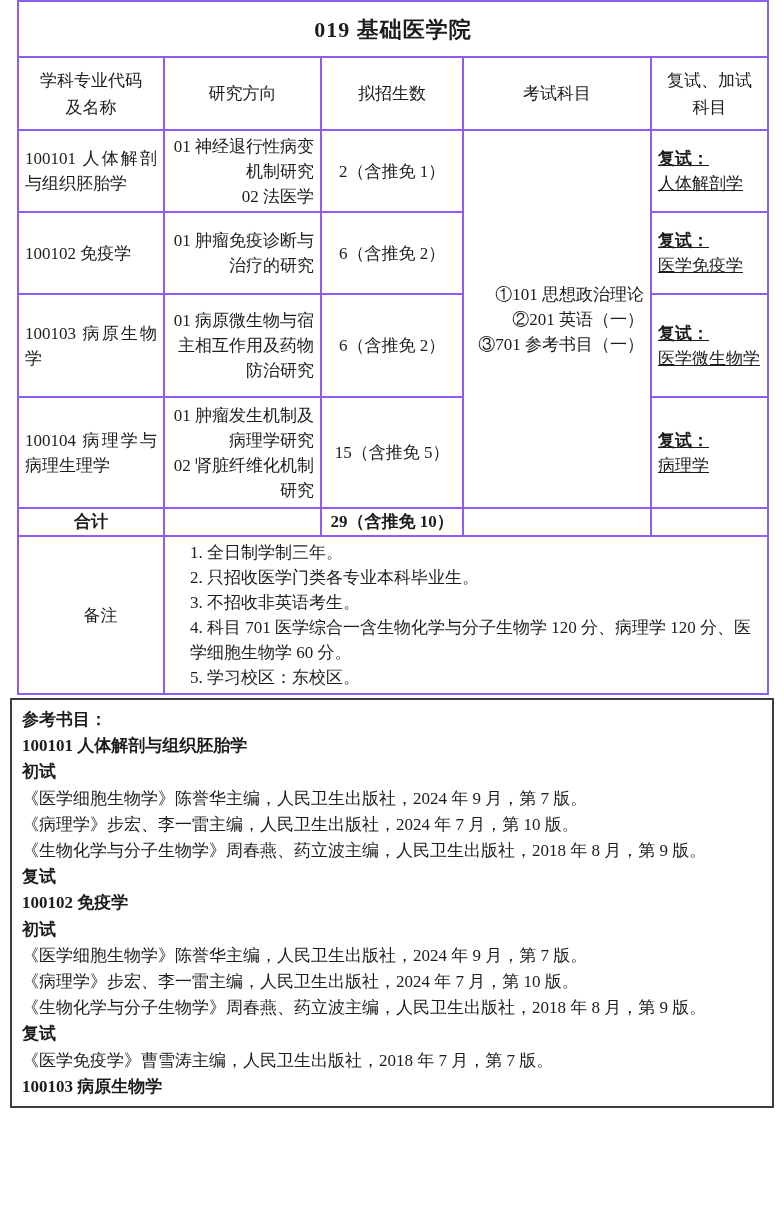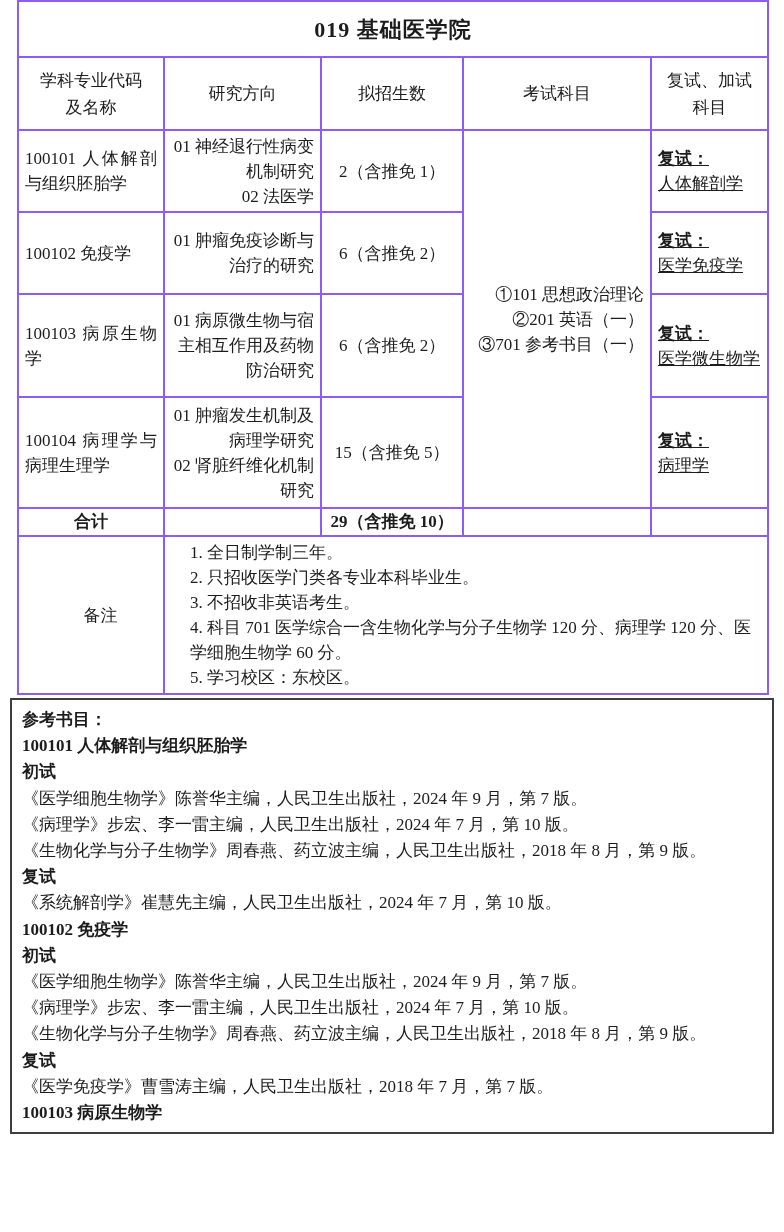--- a/index.html
+++ b/index.html
@@ -204,21 +204,20 @@
     </table>
 
   <div class="refs">
     <div class="ref-line bold">参考书目：</div>
     <div class="ref-line bold">100101 人体解剖与组织胚胎学</div>
     <div class="ref-line bold">初试</div>
     <div class="ref-line">《医学细胞生物学》陈誉华主编，人民卫生出版社，2024 年 9 月，第 7 版。</div>
     <div class="ref-line">《病理学》步宏、李一雷主编，人民卫生出版社，2024 年 7 月，第 10 版。</div>
     <div class="ref-line">《生物化学与分子生物学》周春燕、药立波主编，人民卫生出版社，2018 年 8 月，第 9 版。</div>
     <div class="ref-line bold">复试</div>
-    <div class="ref-line">《系统解剖学》崔慧先主编，人民卫生出版社，2024 年 7 月，第 10 版。</div>
     <div class="ref-line bold">100102 免疫学</div>
     <div class="ref-line bold">初试</div>
     <div class="ref-line">《医学细胞生物学》陈誉华主编，人民卫生出版社，2024 年 9 月，第 7 版。</div>
     <div class="ref-line">《病理学》步宏、李一雷主编，人民卫生出版社，2024 年 7 月，第 10 版。</div>
     <div class="ref-line">《生物化学与分子生物学》周春燕、药立波主编，人民卫生出版社，2018 年 8 月，第 9 版。</div>
     <div class="ref-line bold">复试</div>
     <div class="ref-line">《医学免疫学》曹雪涛主编，人民卫生出版社，2018 年 7 月，第 7 版。</div>
     <div class="ref-line bold">100103 病原生物学</div>
   </div>
 

